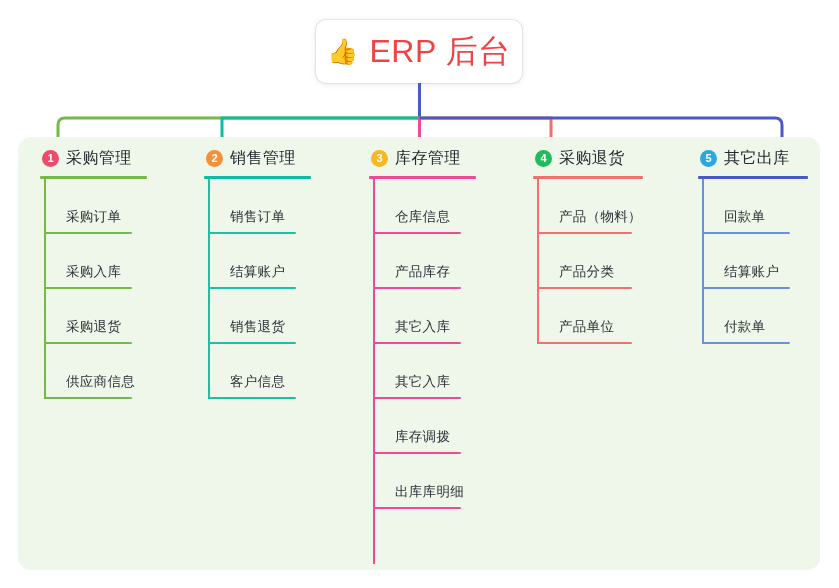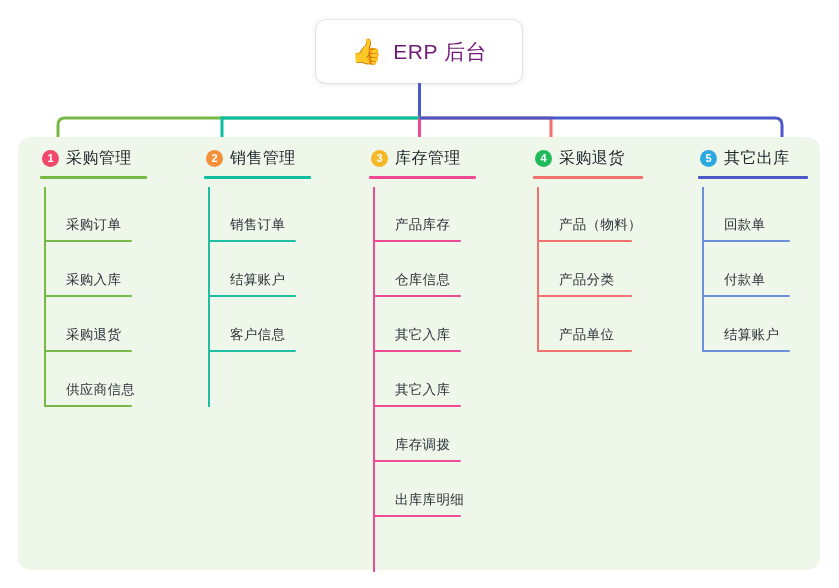--- a/index.html
+++ b/index.html
@@ -35,22 +35,22 @@
     display: flex;
     align-items: center;
     gap: 11px;
   }
   #root-node .thumb {
     font-size: 25px;
     line-height: 1;
     color: #f1b434;
   }
   #root-node .root-label {
-    font-size: 21px;
-    color: #701a75;
+    font-size: 32px;
+    color: #ef4444;
     letter-spacing: 0.5px;
     white-space: nowrap;
   }
 
   
   #connectors {
     position: absolute;
     left: 0;
     top: 0;
     width: 839px;
@@ -98,21 +98,21 @@
     white-space: nowrap;
     letter-spacing: 0.4px;
   }
   .col-rule {
     height: 3px;
     margin-top: 6px;
     border-radius: 1px;
   }
   .col-body {
     position: relative;
-    margin-top: 8px;
+    margin-top: 0;
   }
   .spine {
     position: absolute;
     left: 4px;
     top: 0;
     width: 2px;
   }
   .leaf {
     position: relative;
     height: 55px;
@@ -199,39 +199,43 @@
         <div class="spine" style="background: rgb(31, 191, 164); height: 220px;"></div>
         <div class="leaf">
           <span class="leaf-label">销售订单</span>
           <div class="leaf-rule" style="background: rgb(31, 191, 164); width: 88px;"></div>
         </div>
         <div class="leaf">
           <span class="leaf-label">结算账户</span>
           <div class="leaf-rule" style="background: rgb(31, 191, 164); width: 88px;"></div>
         </div>
         <div class="leaf">
+          <span class="leaf-label">销售退货</span>
+          <div class="leaf-rule" style="background: rgb(31, 191, 164); width: 88px;"></div>
+        </div>
+        <div class="leaf">
           <span class="leaf-label">客户信息</span>
           <div class="leaf-rule" style="background: rgb(31, 191, 164); width: 88px;"></div>
         </div>
       </div>
     </div>
     <div class="column" style="left: 369px;">
       <div class="col-header">
         <span class="badge" style="background: rgb(245, 184, 39);">3</span>
         <span class="col-title">库存管理</span>
       </div>
       <div class="col-rule" style="background: rgb(239, 75, 148); width: 107px;"></div>
       <div class="col-body">
         <div class="spine" style="background: rgb(239, 75, 148); height: 385px;"></div>
         <div class="leaf">
+          <span class="leaf-label">仓库信息</span>
+          <div class="leaf-rule" style="background: rgb(239, 75, 148); width: 88px;"></div>
+        </div>
+        <div class="leaf">
           <span class="leaf-label">产品库存</span>
-          <div class="leaf-rule" style="background: rgb(239, 75, 148); width: 88px;"></div>
-        </div>
-        <div class="leaf">
-          <span class="leaf-label">仓库信息</span>
           <div class="leaf-rule" style="background: rgb(239, 75, 148); width: 88px;"></div>
         </div>
         <div class="leaf">
           <span class="leaf-label">其它入库</span>
           <div class="leaf-rule" style="background: rgb(239, 75, 148); width: 88px;"></div>
         </div>
         <div class="leaf">
           <span class="leaf-label">其它入库</span>
           <div class="leaf-rule" style="background: rgb(239, 75, 148); width: 88px;"></div>
         </div>
@@ -273,22 +277,22 @@
         <span class="col-title">其它出库</span>
       </div>
       <div class="col-rule" style="background: rgb(74, 88, 200); width: 110px;"></div>
       <div class="col-body">
         <div class="spine" style="background: rgb(108, 143, 221); height: 165px;"></div>
         <div class="leaf">
           <span class="leaf-label">回款单</span>
           <div class="leaf-rule" style="background: rgb(108, 143, 221); width: 88px;"></div>
         </div>
         <div class="leaf">
+          <span class="leaf-label">结算账户</span>
+          <div class="leaf-rule" style="background: rgb(108, 143, 221); width: 88px;"></div>
+        </div>
+        <div class="leaf">
           <span class="leaf-label">付款单</span>
           <div class="leaf-rule" style="background: rgb(108, 143, 221); width: 88px;"></div>
         </div>
-        <div class="leaf">
-          <span class="leaf-label">结算账户</span>
-          <div class="leaf-rule" style="background: rgb(108, 143, 221); width: 88px;"></div>
-        </div>
       </div>
     </div>
   </div>
 
 </body></html>

